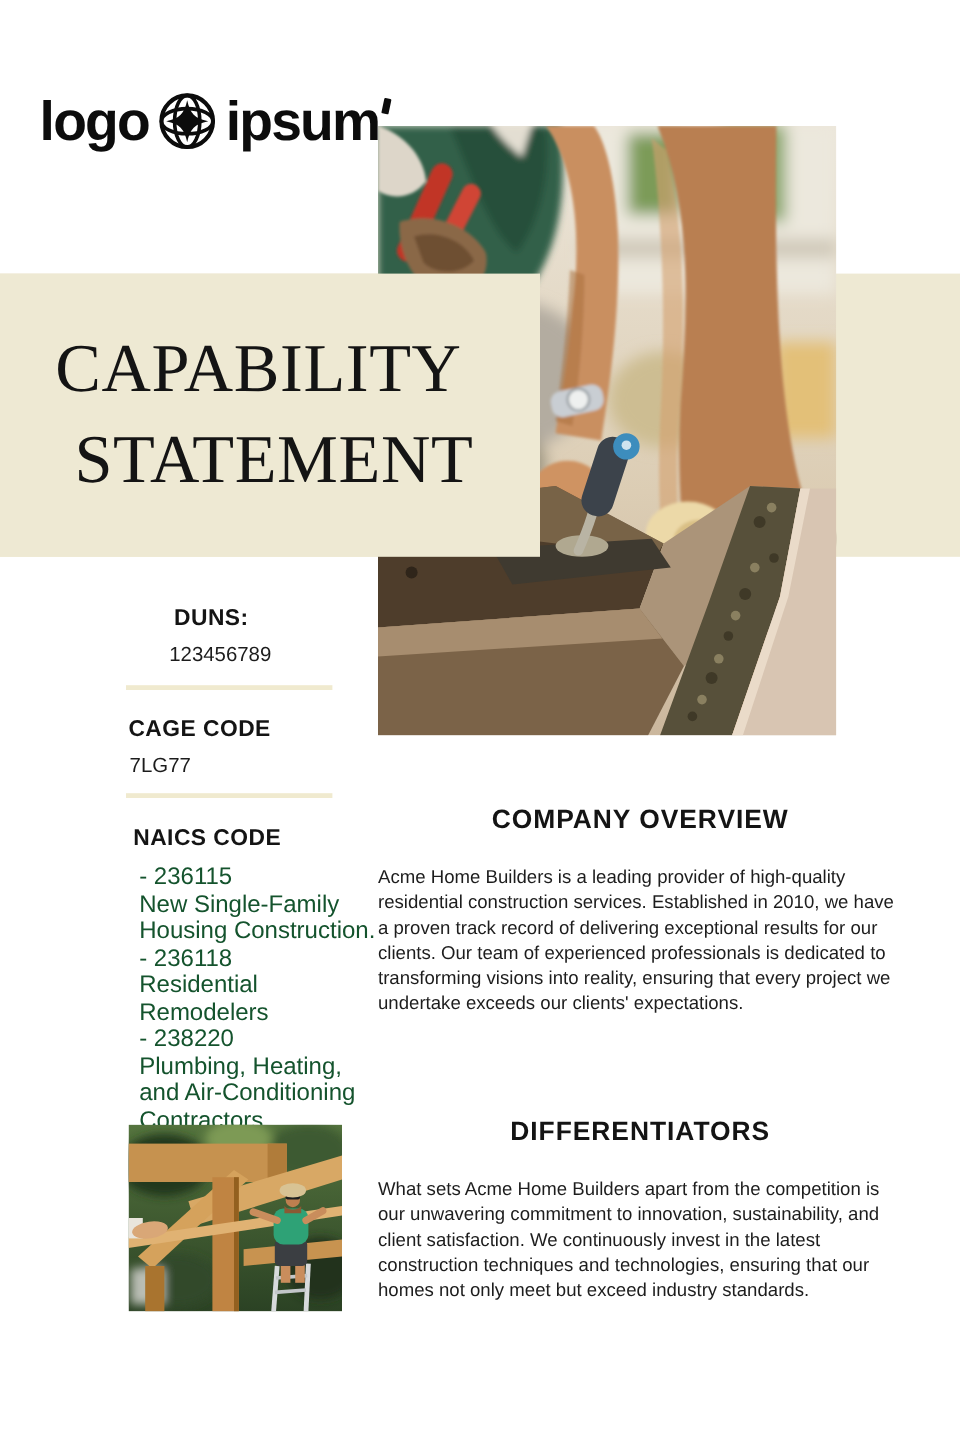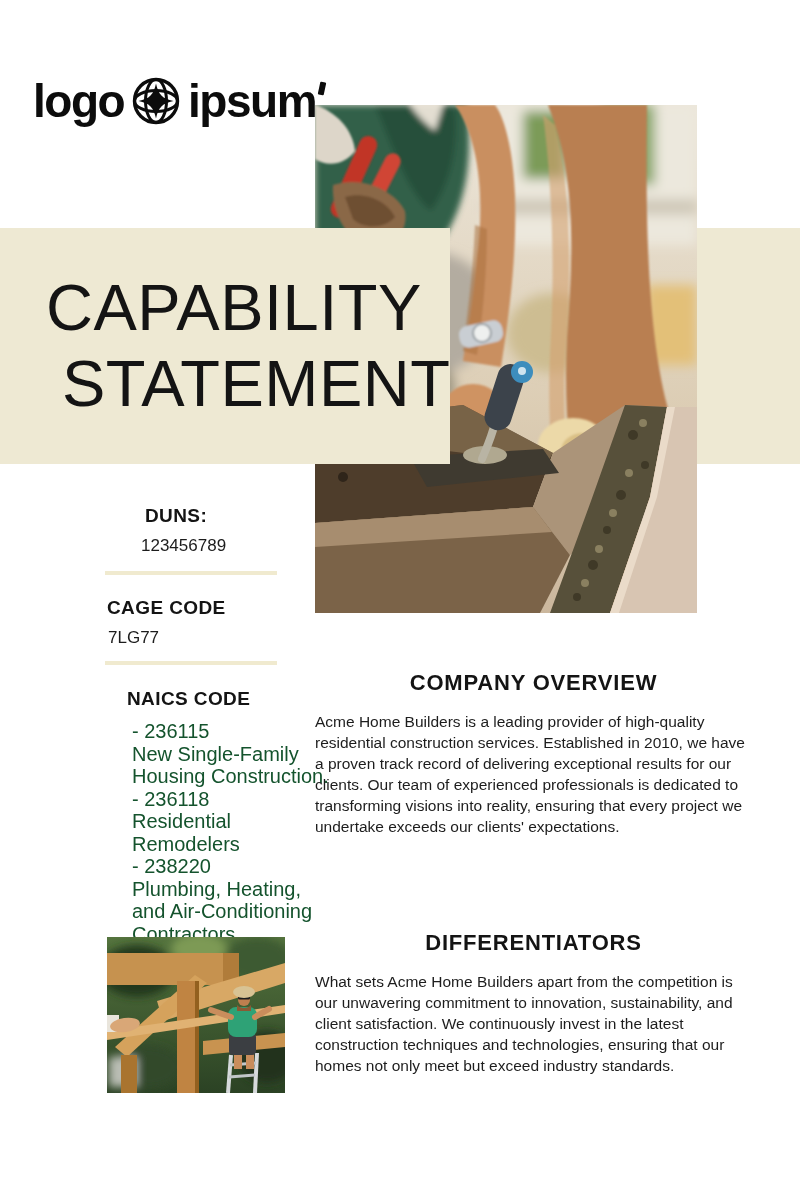--- a/index.html
+++ b/index.html
@@ -12,43 +12,43 @@
   .logo-globe{width:50px;height:50px;margin:0 7px;}
   .logo-tick{display:inline-block;width:6px;height:13px;background:#0c0c0c;
              transform:rotate(12deg);align-self:flex-start;margin:6px 0 0 3px;border-radius:1px;}
 
   
   .hero-band{position:absolute;left:0;top:228px;width:800px;height:236px;background:#EEE9D3;z-index:0;}
   .hero-photo{position:absolute;left:315px;top:105px;width:382px;height:508px;z-index:1;overflow:hidden;}
   .hero-photo svg{display:block;width:100%;height:100%;}
   .banner-block{position:absolute;left:0;top:228px;width:450px;height:236px;background:#EEE9D3;z-index:2;
                 display:flex;flex-direction:column;justify-content:center;box-sizing:border-box;padding-left:46px;}
-  .banner-line{font-size:65px;font-weight:300;line-height:76px;color:#141414;letter-spacing:0.5px;white-space:nowrap;}
+  .banner-line{font-size:57px;font-weight:300;line-height:76px;color:#141414;letter-spacing:0.5px;white-space:nowrap;font-family:Liberation Serif, serif;}
   .banner-line.l2{margin-left:16px;}
 
   
   .fact{position:absolute;left:103px;}
   .fact-label{font-size:19px;font-weight:700;color:#141414;letter-spacing:0.4px;margin-left:4px;}
   .fact-value{font-size:17px;color:#1c1c1c;margin-top:9px;}
   .duns{top:505px;margin-left:38px;}
   .cage{top:597px;}
   .cage .fact-value{margin-left:5px;}
   .divider{position:absolute;left:105px;width:172px;height:4px;background:#F0EACF;}
   .div1{top:571px;}
   .div2{top:661px;}
-  .naics{position:absolute;left:127px;top:688px;width:210px;}
+  .naics{position:absolute;left:111px;top:688px;width:210px;}
   .naics-label{font-size:19px;font-weight:700;color:#141414;letter-spacing:0.4px;}
   .naics-list{margin-top:10px;margin-left:5px;font-size:20px;line-height:22.5px;color:#14532d;width:205px;}
 
   
   .section{position:absolute;left:315px;width:437px;}
   .overview{top:670px;}
   .differentiators{top:930px;}
   .section-title{font-size:22px;font-weight:700;color:#141414;letter-spacing:0.8px;text-align:center;}
-  .section-body{margin-top:15px;font-size:15.5px;line-height:21px;color:#1d1d1d;}
+  .section-body{margin-top:25px;font-size:15.5px;line-height:21px;color:#1d1d1d;}
 
   
   .secondary-photo{position:absolute;left:107px;top:937px;width:178px;height:156px;overflow:hidden;}
   .secondary-photo svg{display:block;width:100%;height:100%;}
 </style>
 </head>
 <body>
 
 <div class="logo-row">
   <span>logo</span>

